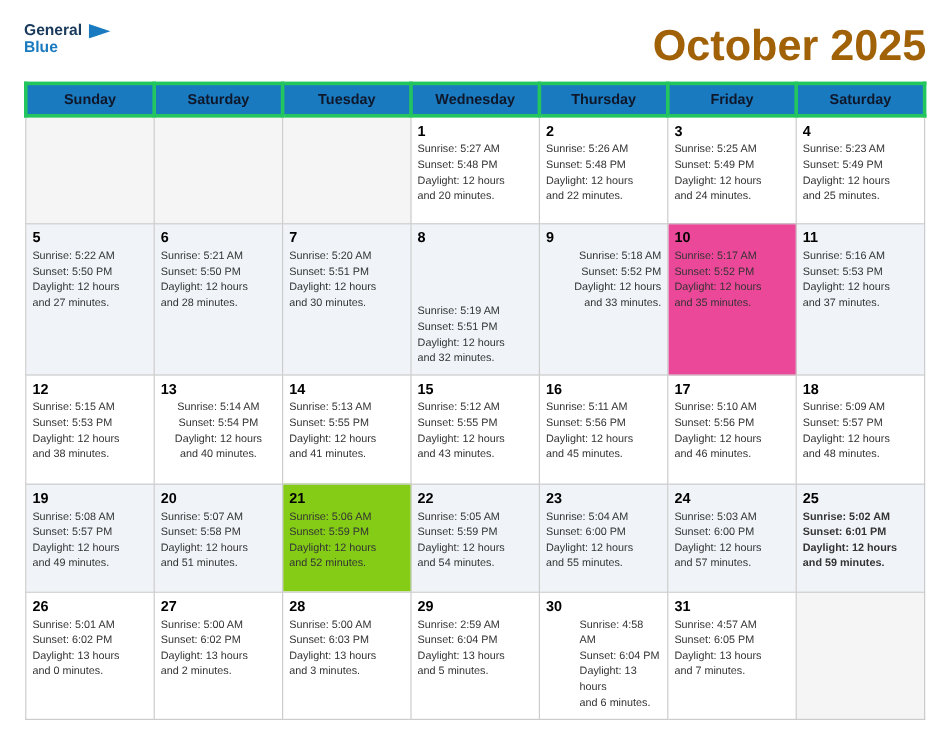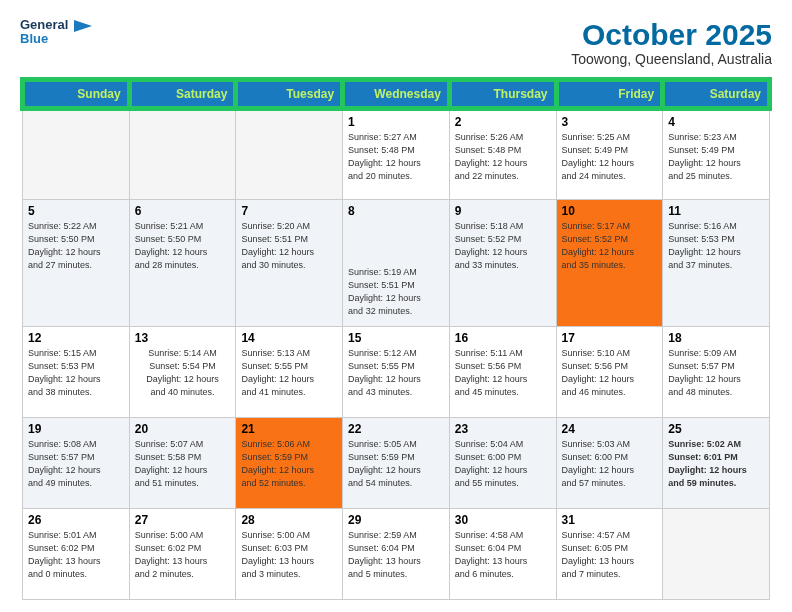--- a/index.html
+++ b/index.html
@@ -25,44 +25,44 @@
     }
     .logo {
       display: flex;
       align-items: center;
       gap: 4px;
     }
     .title-block {
       text-align: right;
     }
     .month-title {
-      font-size: 30px;
+      font-size: 36px;
       font-weight: bold;
-      color: #0369a1;
+      color: #a16207;
       line-height: 1.1;
     }
     .location {
       font-size: 14px;
       color: #333;
     }
     .calendar {
       flex: 1;
       border: 1px solid #bbb;
       border-collapse: collapse;
       width: 100%;
       table-layout: fixed;
     }
     .calendar th {
       background-color: #1a7abf;
-      color: #bef264;
+      color: #0f172a;
       font-size: 12px;
       font-weight: bold;
-      text-align: right;
+      text-align: center;
       padding: 5px 6px;
-      border: 5px solid #22c55e;
+      border: 3px solid #22c55e;
     }
     .calendar td {
       border: 1px solid #ccc;
       vertical-align: top;
       padding: 4px 5px;
       font-size: 9.5px;
       color: #222;
       height: 88px;
       background: #fff;
     }
@@ -95,21 +95,20 @@
     <span style="font-size:13px;font-weight:bold;color:#1a3a5c;">General
       <svg width="18" height="12" viewBox="0 0 18 12" style="vertical-align:middle;margin-left:2px">
               <polygon points="0,0 18,6 0,12" fill="#1a7abf"></polygon>
             </svg>
     </span>
     <span style="font-size:13px;font-weight:bold;color:#1a7abf;">Blue</span>
   </div>
 </div>
     <div class="title-block">
       <div class="month-title">October 2025</div>
-      <div class="location">Toowong, Queensland, Australia</div>
     </div>
   </div>
 
   <table class="calendar">
     <thead>
       <tr>
         <th>Sunday</th>
         <th>Saturday</th>
         <th>Tuesday</th>
         <th>Wednesday</th>
@@ -176,26 +175,26 @@
           </td>
           <td style="background: rgb(240, 244, 248);">
             <span class="day-number">8</span>
             <div class="day-info" style="white-space: pre-line; margin-top: 48px;">Sunrise: 5:19 AM
 Sunset: 5:51 PM
 Daylight: 12 hours
 and 32 minutes.</div>
           </td>
           <td style="background: rgb(240, 244, 248);">
             <span class="day-number">9</span>
-            <div class="day-info" style="white-space: pre-line;">Sunrise: 5:18 AM
+            <div class="day-info" style="white-space: pre-line; text-align: right;">Sunrise: 5:18 AM
 Sunset: 5:52 PM
 Daylight: 12 hours
 and 33 minutes.</div>
           </td>
-          <td style="background: #f97316;">
+          <td style="background: #ec4899;">
             <span class="day-number">10</span>
             <div class="day-info" style="white-space: pre-line;">Sunrise: 5:17 AM
 Sunset: 5:52 PM
 Daylight: 12 hours
 and 35 minutes.</div>
           </td>
           <td style="background: rgb(240, 244, 248);">
             <span class="day-number">11</span>
             <div class="day-info" style="white-space: pre-line;">Sunrise: 5:16 AM
 Sunset: 5:53 PM
@@ -262,21 +261,21 @@
 Daylight: 12 hours
 and 49 minutes.</div>
           </td>
           <td style="background: rgb(240, 244, 248);">
             <span class="day-number">20</span>
             <div class="day-info" style="white-space: pre-line;">Sunrise: 5:07 AM
 Sunset: 5:58 PM
 Daylight: 12 hours
 and 51 minutes.</div>
           </td>
-          <td style="background: #f97316;">
+          <td style="background: #84cc16;">
             <span class="day-number">21</span>
             <div class="day-info" style="white-space: pre-line;">Sunrise: 5:06 AM
 Sunset: 5:59 PM
 Daylight: 12 hours
 and 52 minutes.</div>
           </td>
           <td style="background: rgb(240, 244, 248);">
             <span class="day-number">22</span>
             <div class="day-info" style="white-space: pre-line;">Sunrise: 5:05 AM
 Sunset: 5:59 PM
@@ -329,21 +328,21 @@
           </td>
           <td>
             <span class="day-number">29</span>
             <div class="day-info" style="white-space: pre-line;">Sunrise: 2:59 AM
 Sunset: 6:04 PM
 Daylight: 13 hours
 and 5 minutes.</div>
           </td>
           <td>
             <span class="day-number">30</span>
-            <div class="day-info" style="white-space: pre-line;">Sunrise: 4:58 AM
+            <div class="day-info" style="white-space: pre-line; margin-left: 28px;">Sunrise: 4:58 AM
 Sunset: 6:04 PM
 Daylight: 13 hours
 and 6 minutes.</div>
           </td>
           <td>
             <span class="day-number">31</span>
             <div class="day-info" style="white-space: pre-line;">Sunrise: 4:57 AM
 Sunset: 6:05 PM
 Daylight: 13 hours
 and 7 minutes.</div>

